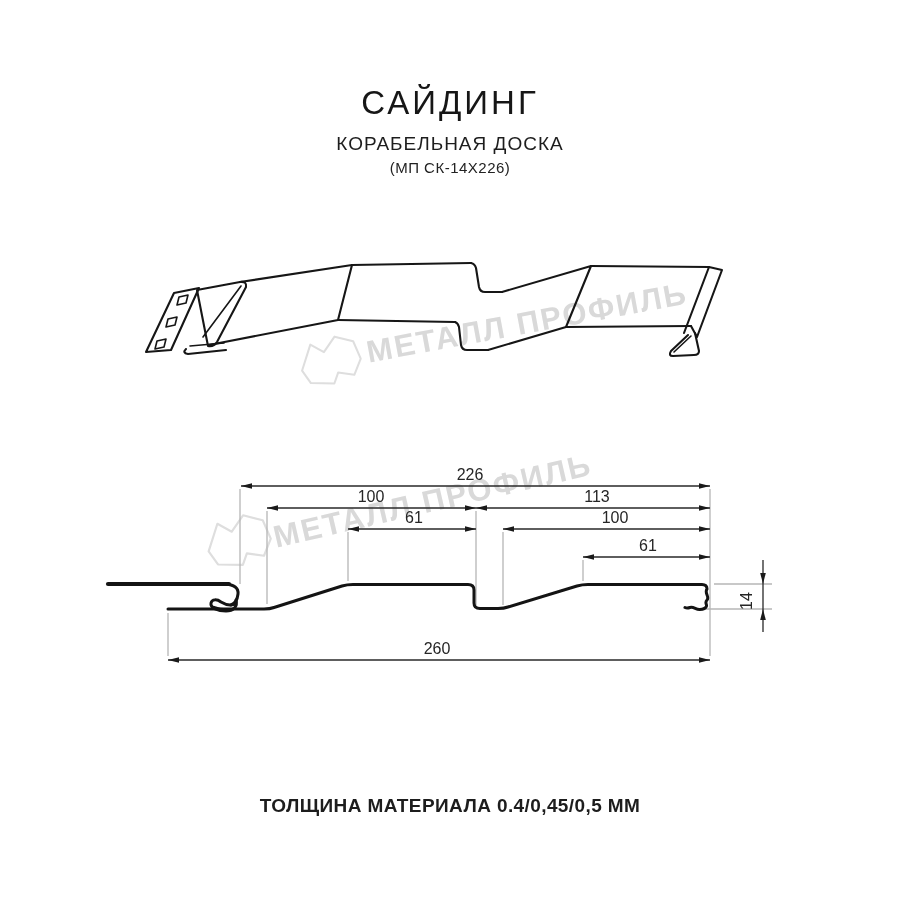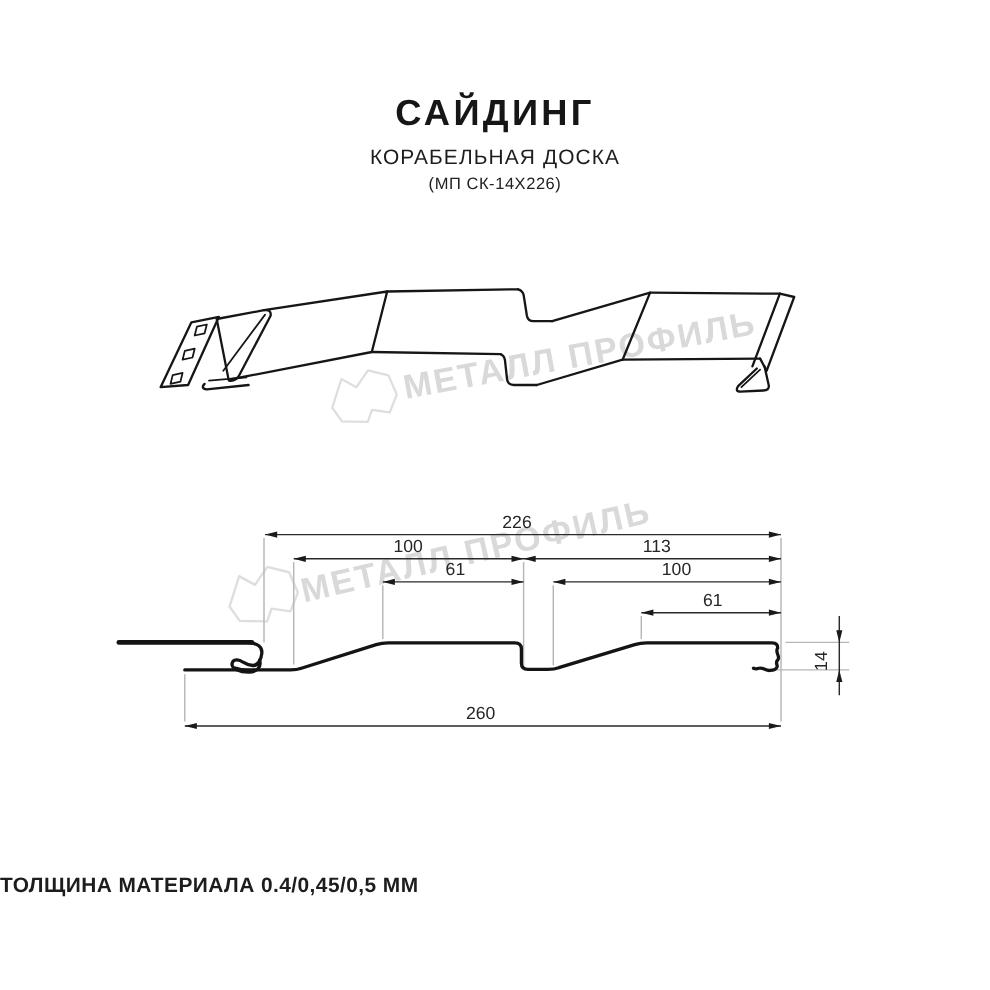--- a/index.html
+++ b/index.html
@@ -3,32 +3,32 @@
 <meta charset="utf-8">
 <style>
   html,body{margin:0;padding:0;}
   body{
     width:900px;height:900px;background:#ffffff;position:relative;overflow:hidden;
     font-family:"Liberation Sans",sans-serif;
   }
   .title-block{position:absolute;left:0;right:0;top:0;text-align:center;}
   .title-main{
     position:absolute;left:0;right:0;top:84px;
-    font-size:33px;font-weight:700;letter-spacing:3px;color:#161616;
+    font-size:33px;font-weight:400;letter-spacing:3px;color:#161616;
   }
   .title-sub{
     position:absolute;left:0;right:0;top:133px;
     font-size:19px;font-weight:400;letter-spacing:1px;color:#1d1d1d;
   }
   .title-code{
     position:absolute;left:0;right:0;top:159px;
     font-size:15px;font-weight:500;letter-spacing:0.5px;color:#222;
   }
   .footer-note{
-    position:absolute;left:0;right:0;top:795px;text-align:left;
+    position:absolute;left:0;right:0;top:795px;text-align:center;
     font-size:19px;font-weight:600;letter-spacing:0.4px;color:#1d1d1d;
   }
   svg{position:absolute;left:0;top:0;}
   .wm-text{
     font-family:"Liberation Sans",sans-serif;
     font-size:31px;font-weight:bold;letter-spacing:2px;
   }
   .dim-label{
     font-family:"Liberation Sans",sans-serif;
     font-size:16px;fill:#262626;

